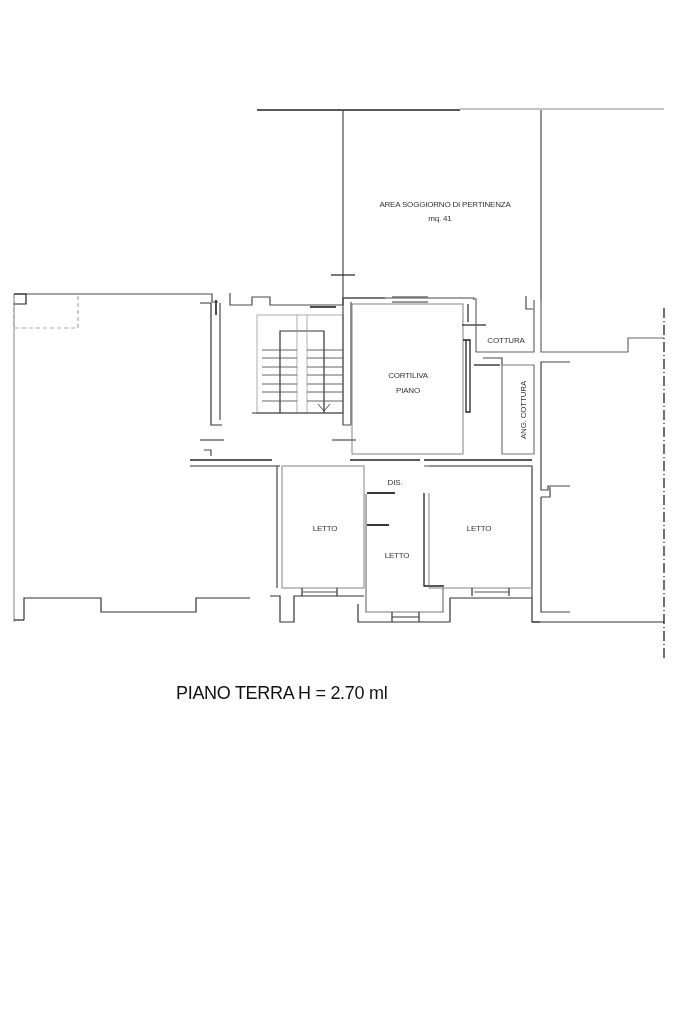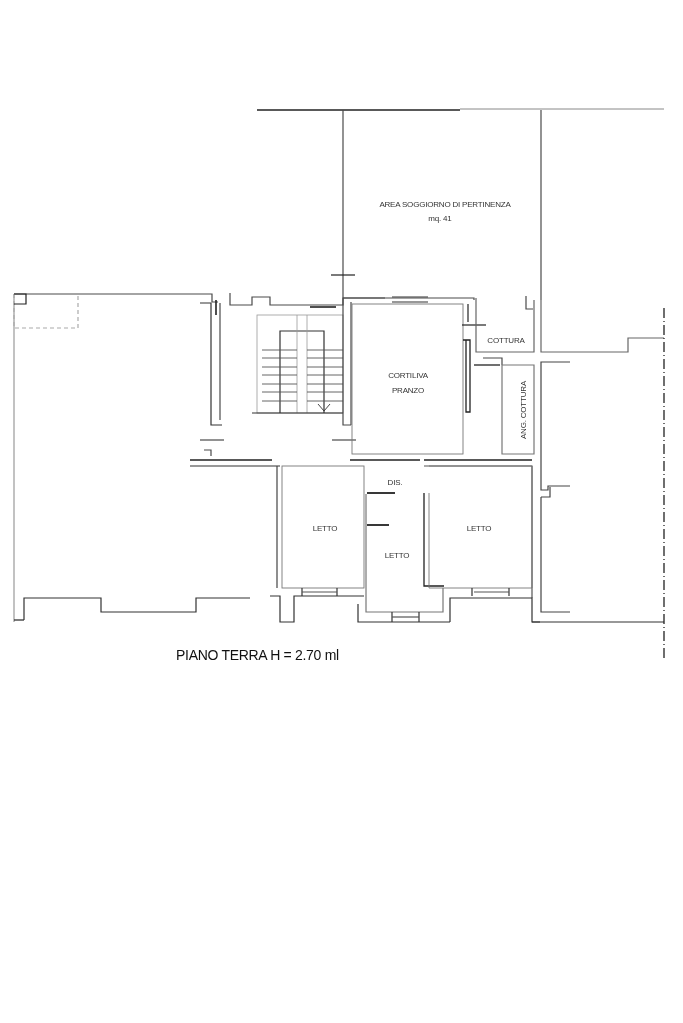--- a/index.html
+++ b/index.html
@@ -1,20 +1,20 @@
 <!DOCTYPE html>
 <html><head>
   <meta charset="utf-8">
   <style>
     html, body { margin: 0; padding: 0; background: #ffffff; }
     body { width: 683px; height: 1023px; position: relative; overflow: hidden; font-family: "Liberation Sans", sans-serif; }
     #plan { position: absolute; left: 0; top: 0; width: 683px; height: 1023px; }
     .lbl { position: absolute; color: #333333; font-size: 8px; letter-spacing: -0.2px; white-space: nowrap; text-align: center; line-height: 10px; }
     .lbl-vert { transform: rotate(-90deg); transform-origin: center center; }
-    .caption { position: absolute; left: 176px; top: 647px; font-size: 14px; color: #111111; letter-spacing: -0.3px; white-space: nowrap; }
+    .caption { position: absolute; left: 176px; top: 683px; font-size: 18px; color: #111111; letter-spacing: -0.3px; white-space: nowrap; }
   </style>
 </head>
 <body>
 
 <svg id="plan" viewBox="0 0 683 1023" xmlns="http://www.w3.org/2000/svg">
   <g fill="none" stroke="#4a4a4a" stroke-width="1.2">
 
     <line x1="257" y1="110" x2="460" y2="110" stroke="#222" stroke-width="1.6"></line>
     <line x1="460" y1="109" x2="664" y2="109" stroke="#888" stroke-width="1"></line>
 
@@ -112,21 +112,21 @@
     <line x1="664" y1="308" x2="664" y2="660" stroke="#222" stroke-width="1.3" stroke-dasharray="10,3,1,3"></line>
   </g>
 </svg>
 
 <div class="lbl" style="left:355px; top:200px; width:180px;">AREA SOGGIORNO DI PERTINENZA</div>
 <div class="lbl" style="left:400px; top:214px; width:80px;text-align:center;">mq. 41</div>
 
 <div class="lbl" style="left:478px; top:336px; width:56px;">COTTURA</div>
 
 <div class="lbl" style="left:368px; top:371px; width:80px;">CORTILIVA</div>
-<div class="lbl" style="left:368px; top:386px; width:80px;">PRANZO</div>
+<div class="lbl" style="left:368px; top:386px; width:80px;">PIANO</div>
 
 <div class="lbl lbl-vert" style="left:484px; top:405px; width:80px;">ANG. COTTURA</div>
 
 <div class="lbl" style="left:380px; top:478px; width:30px;">DIS.</div>
 
 <div class="lbl" style="left:300px; top:524px; width:50px;">LETTO</div>
 <div class="lbl" style="left:372px; top:551px; width:50px;">LETTO</div>
 <div class="lbl" style="left:454px; top:524px; width:50px;">LETTO</div>
 
 <div class="caption">PIANO TERRA H = 2.70 ml</div>

